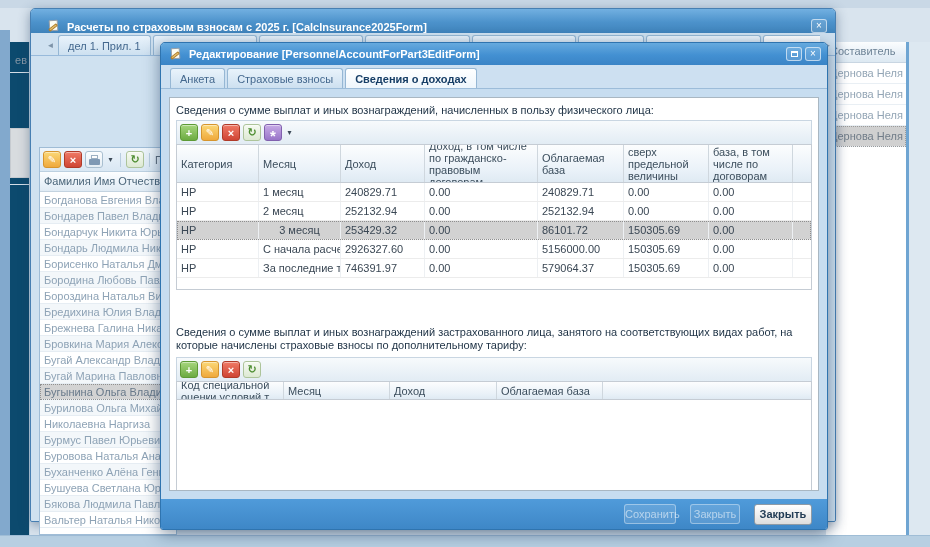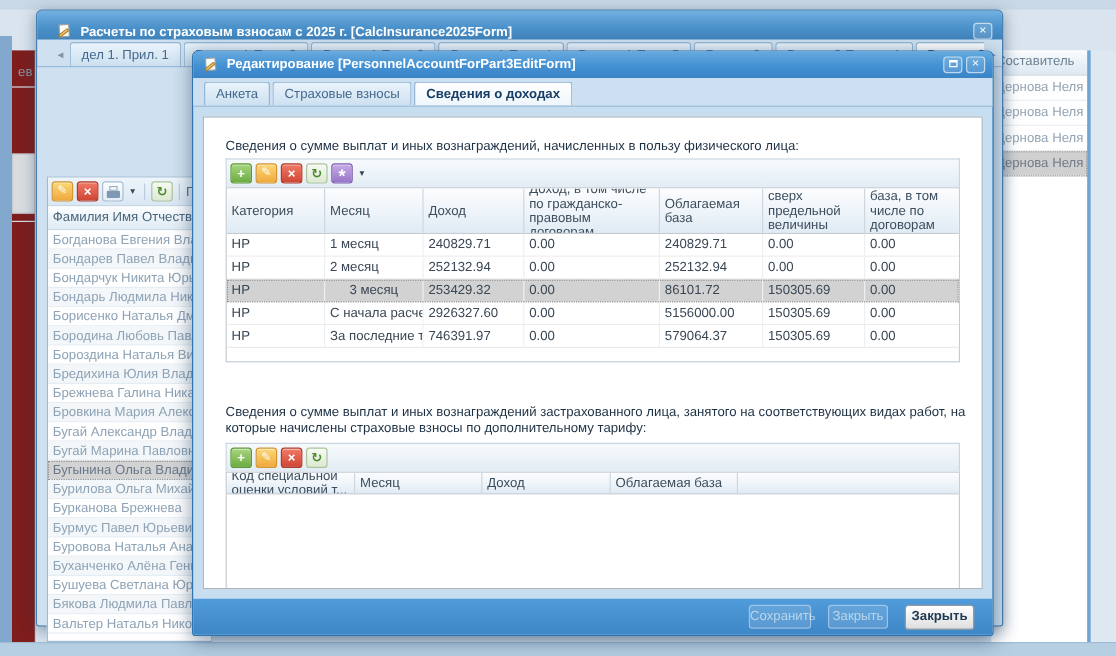--- a/index.html
+++ b/index.html
@@ -2,21 +2,21 @@
 <html><head>
 <meta charset="utf-8">
 <style>
   * { margin:0; padding:0; box-sizing:border-box; font-family:"Liberation Sans","DejaVu Sans",sans-serif; }
   html,body { width:930px; height:547px; overflow:hidden; }
   .screen { position:relative; width:930px; height:547px; background:#d9e4ee; overflow:hidden; }
 
   
   .bg-band-top { position:absolute; left:0; top:0; width:930px; height:8px; background:#c9d8e6; }
   .bg-left-band { position:absolute; left:0; top:30px; width:10px; height:505px; background:#82a9cd; }
-  .bg-left-panel { position:absolute; left:10px; top:42px; width:20px; height:493px; background:#7f1d1d; border-right:1px solid #c2d4e2; overflow:hidden; }
+  .bg-left-panel { position:absolute; left:10px; top:42px; width:20px; height:493px; background:#0c4a6e; border-right:1px solid #c2d4e2; overflow:hidden; }
   .bg-frag-text { position:absolute; right:2px; top:12px; font-size:11px; color:#8596a5; }
   .bg-frag-line { position:absolute; left:0; top:30px; width:20px; border-top:1px solid #d4dee7; }
   .bg-frag-block { position:absolute; left:0; top:86px; width:20px; height:50px; background:#d8dcdf; border:1px solid #c6cbd0; }
   .bg-frag-line2 { position:absolute; left:0; top:142px; width:20px; border-top:1px solid #d4dee7; }
   .bg-right-grid { position:absolute; left:826px; top:42px; width:80px; height:493px; background:#fff; overflow:hidden; }
   .bg-right-head { height:21px; background:linear-gradient(#fbfdfe,#e5eef6 65%,#dde9f2); border-bottom:1px solid #c9d6e2; font-size:11px; color:#6d8396; padding:3px 0 0 4px; white-space:nowrap; }
   .bg-row { height:21px; line-height:21px; font-size:11px; color:#93a5b5; padding:0 4px; border-bottom:1px solid #e9eff4; white-space:nowrap; overflow:hidden; }
   .bg-row.sel { background:#d0d0d0; outline:1px dotted #9a9a9a; outline-offset:-1px; color:#707c88; }
   .bg-right-vline { position:absolute; left:906px; top:42px; width:3px; height:493px; background:#6fa5d2; }
   .bg-right-edge { position:absolute; left:909px; top:42px; width:21px; height:493px; background:#dde8f1; }
@@ -59,21 +59,21 @@
   .tb-sep { width:1px; height:14px; background:#b9cdde; margin:0 2px; flex:none; }
   .tb-label { font-size:11px; color:#5c6b79; white-space:nowrap; }
 
   
   .dialog { position:absolute; left:160px; top:42px; width:668px; height:488px; background:#c7ddf0; border:1px solid #2f74af; border-radius:5px 5px 3px 3px; box-shadow:0 4px 16px rgba(15,45,80,.5); z-index:5; }
   .dlg-titlebar { height:22px; border-radius:4px 4px 0 0; background:linear-gradient(#66aade,#4390d2 55%,#3a84c6); display:flex; align-items:center; padding:0 6px 0 8px; }
   .dlg-title { color:#fff; font-size:11px; font-weight:bold; margin-left:6px; flex:1; white-space:nowrap; overflow:hidden; }
   .restore-glyph { display:inline-block; width:7px; height:6px; border:1px solid #fff; border-top-width:2px; margin-top:2px; }
   .dlg-tabbar { height:24px; display:flex; align-items:flex-end; padding-left:9px; border-bottom:1px solid #9cbcd9; background:#cde0f1; }
   .dlg-content-wrap { position:absolute; left:0; top:46px; right:0; bottom:30px; padding:8px; }
-  .dlg-content { width:100%; height:100%; background:#fff; border:1px solid #a9b7c2; padding:18px; overflow:hidden; }
+  .dlg-content { width:100%; height:100%; background:#fff; border:1px solid #a9b7c2; padding:6px; overflow:hidden; }
   .section-label { font-size:11px; color:#1d3144; line-height:13px; margin-bottom:3px; }
   .tbar { display:flex; align-items:center; gap:3px; padding:2px 3px; border:1px solid #c9d6e2; border-bottom:none; background:linear-gradient(#f7fafc,#e2ecf4); height:24px; }
 
   
   .grid { border:1px solid #c5ccd4; background:#fff; overflow:hidden; }
   .grid1 { height:146px; }
   .grid2 { height:139px; }
   .ghead { display:flex; background:linear-gradient(#fcfdfe,#e9f1f8 70%,#dfeaf3); border-bottom:1px solid #c5ccd4; }
   .grid1 .ghead { height:38px; }
   .grid2 .ghead { height:18px; }
@@ -164,21 +164,21 @@
             <div class="np-row">Борисенко Наталья Дмитриевна</div>
             <div class="np-row alt">Бородина Любовь Павловна</div>
             <div class="np-row">Бороздина Наталья Викторовна</div>
             <div class="np-row alt">Бредихина Юлия Владимировна</div>
             <div class="np-row">Брежнева Галина Никандровна</div>
             <div class="np-row alt">Бровкина Мария Александровна</div>
             <div class="np-row">Бугай Александр Владимирович</div>
             <div class="np-row alt">Бугай Марина Павловна</div>
             <div class="np-row sel">Бугынина Ольга Владимировна</div>
             <div class="np-row alt">Бурилова Ольга Михайловна</div>
-            <div class="np-row">Бурканова Брежнева</div>
+            <div class="np-row">Николаевна Наргиза</div>
             <div class="np-row alt">Бурмус Павел Юрьевич</div>
             <div class="np-row">Буровова Наталья Анатольевна</div>
             <div class="np-row alt">Буханченко Алёна Геннадьевна</div>
             <div class="np-row">Бушуева Светлана Юрьевна</div>
             <div class="np-row alt">Бякова Людмила Павловна</div>
             <div class="np-row">Вальтер Наталья Николаевна</div>
           </div>
       </div>
     </div>
   </div>

